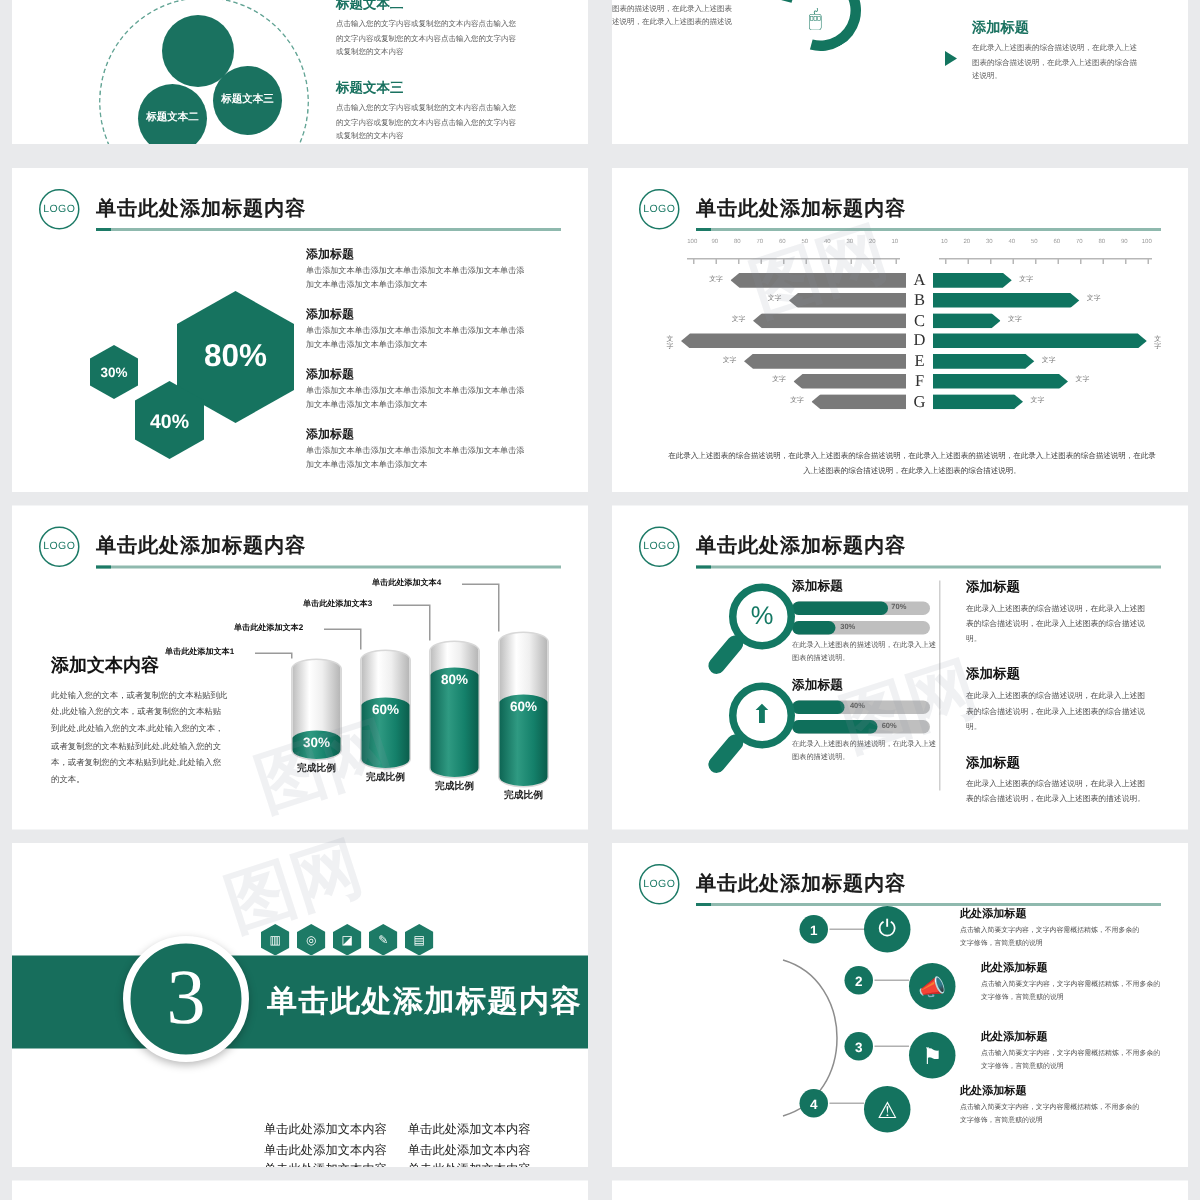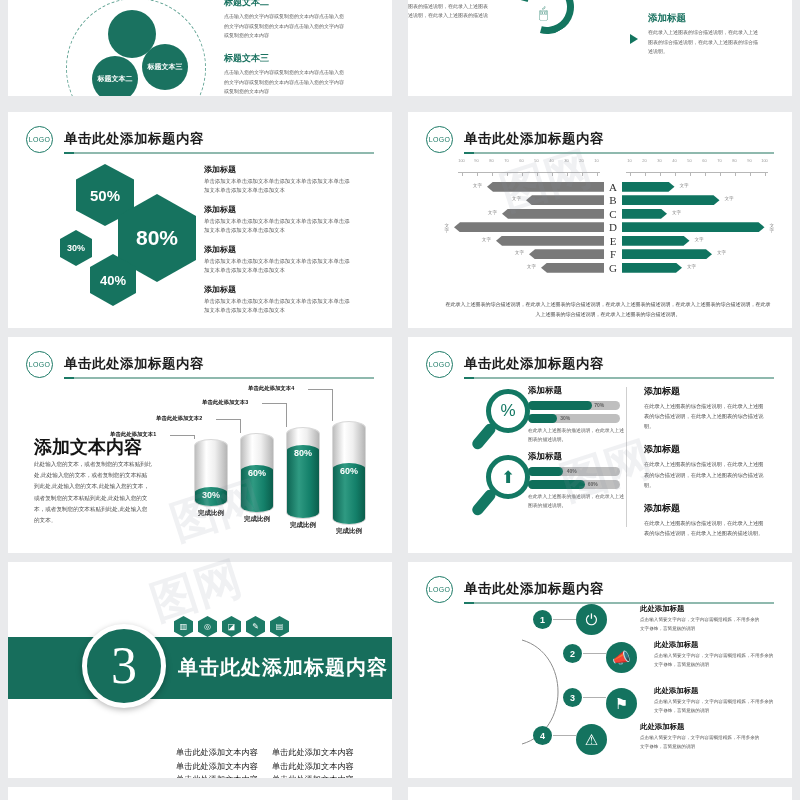--- a/index.html
+++ b/index.html
@@ -85,21 +85,21 @@
   .bar-r {
     position: absolute; left: 0; top: 0; height: 10px; background: #0f7460;
     clip-path: polygon(0 0, calc(100% - 6px) 0, 100% 50%, calc(100% - 6px) 100%, 0 100%);
   }
   .tor-foot {
     position: absolute; left: 36px; right: 20px; top: 188px;
     font-size: 5px; line-height: 1.9; color: #3b3b3b; text-align: center; word-break: break-all;
   }
 
   
-  .cyl-title { position: absolute; left: 26px; top: 98px; font-size: 18px; font-weight: bold; color: #141414; }
+  .cyl-title { position: absolute; left: 26px; top: 98px; font-size: 12px; font-weight: bold; color: #141414; }
   .cyl-body { position: absolute; left: 26px; top: 122px; width: 118px;
               font-size: 5.6px; line-height: 2.0; color: #4a4a4a; word-break: break-all; }
   .cyl {
     position: absolute; width: 34px; border-radius: 17px/7px;
     background: linear-gradient(to right,#bdbdbd 0%,#ffffff 35%,#efefef 62%,#b5b5b5 100%);
     border: 1px solid #d8d8d8;
     overflow: hidden;
   }
   .cyl .fill {
     position: absolute; left: -1px; right: -1px; bottom: -1px;
@@ -244,21 +244,20 @@
     </div>
   </div>
 
   <div class="slide" style="left:8px; top:112px; width:384px; height:216px;">
     <div class="hdr">
       <div class="logo-circle">LOGO</div>
       <div class="hdr-title">单击此处添加标题内容</div>
       <div class="hdr-rule"></div>
     </div>
 
-    <div class="hex hex-50">50%</div>
     <div class="hex hex-80">80%</div>
     <div class="hex hex-30">30%</div>
     <div class="hex hex-40">40%</div>
 
     <div class="txtcol">
       <div class="blk">
         <h4>添加标题</h4>
         <p>单击添加文本单击添加文本单击添加文本单击添加文本单击添加文本单击添加文本单击添加文本</p>
       </div>
       <div class="blk">

